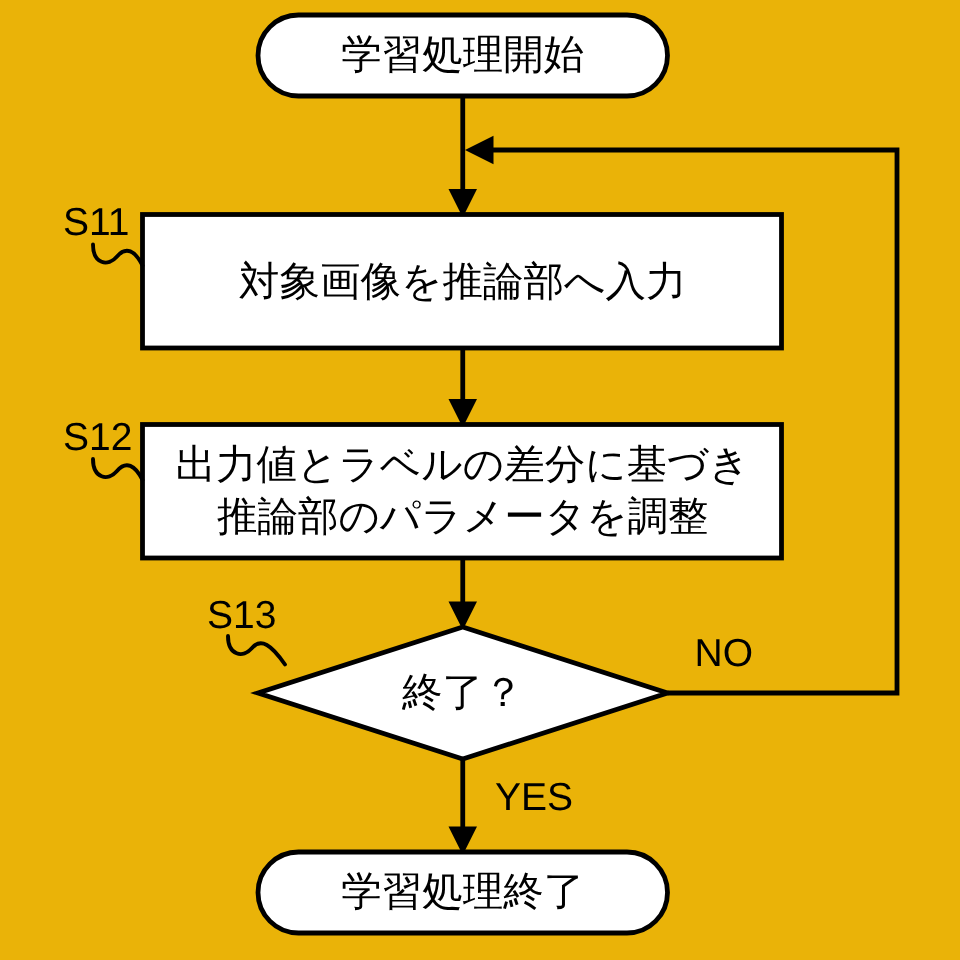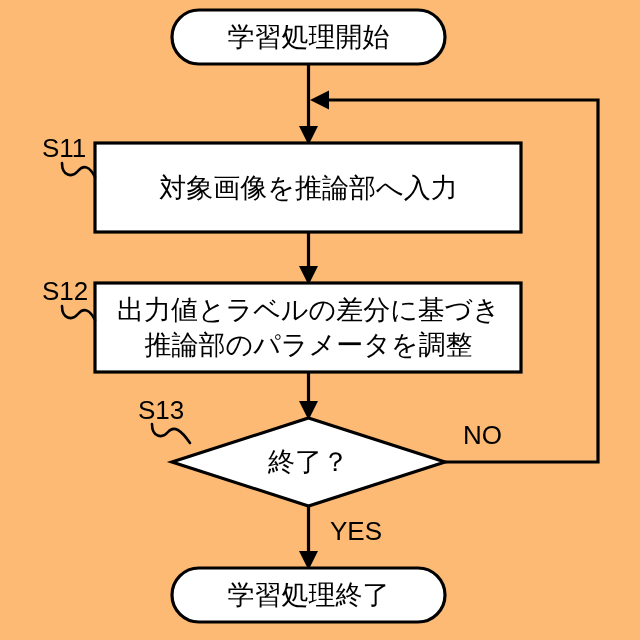--- a/index.html
+++ b/index.html
@@ -4,21 +4,21 @@
 <style>
   html, body {
     margin: 0;
     padding: 0;
     background: #ffffff;
   }
   #flowchart-page {
     position: relative;
     width: 640px;
     height: 640px;
-    background: #fdba74;
+    background: #eab308;
     overflow: hidden;
     font-family: "Liberation Sans", "DejaVu Sans", sans-serif;
   }
   #flow-svg {
     position: absolute;
     left: 0;
     top: 0;
     width: 640px;
     height: 640px;
   }

